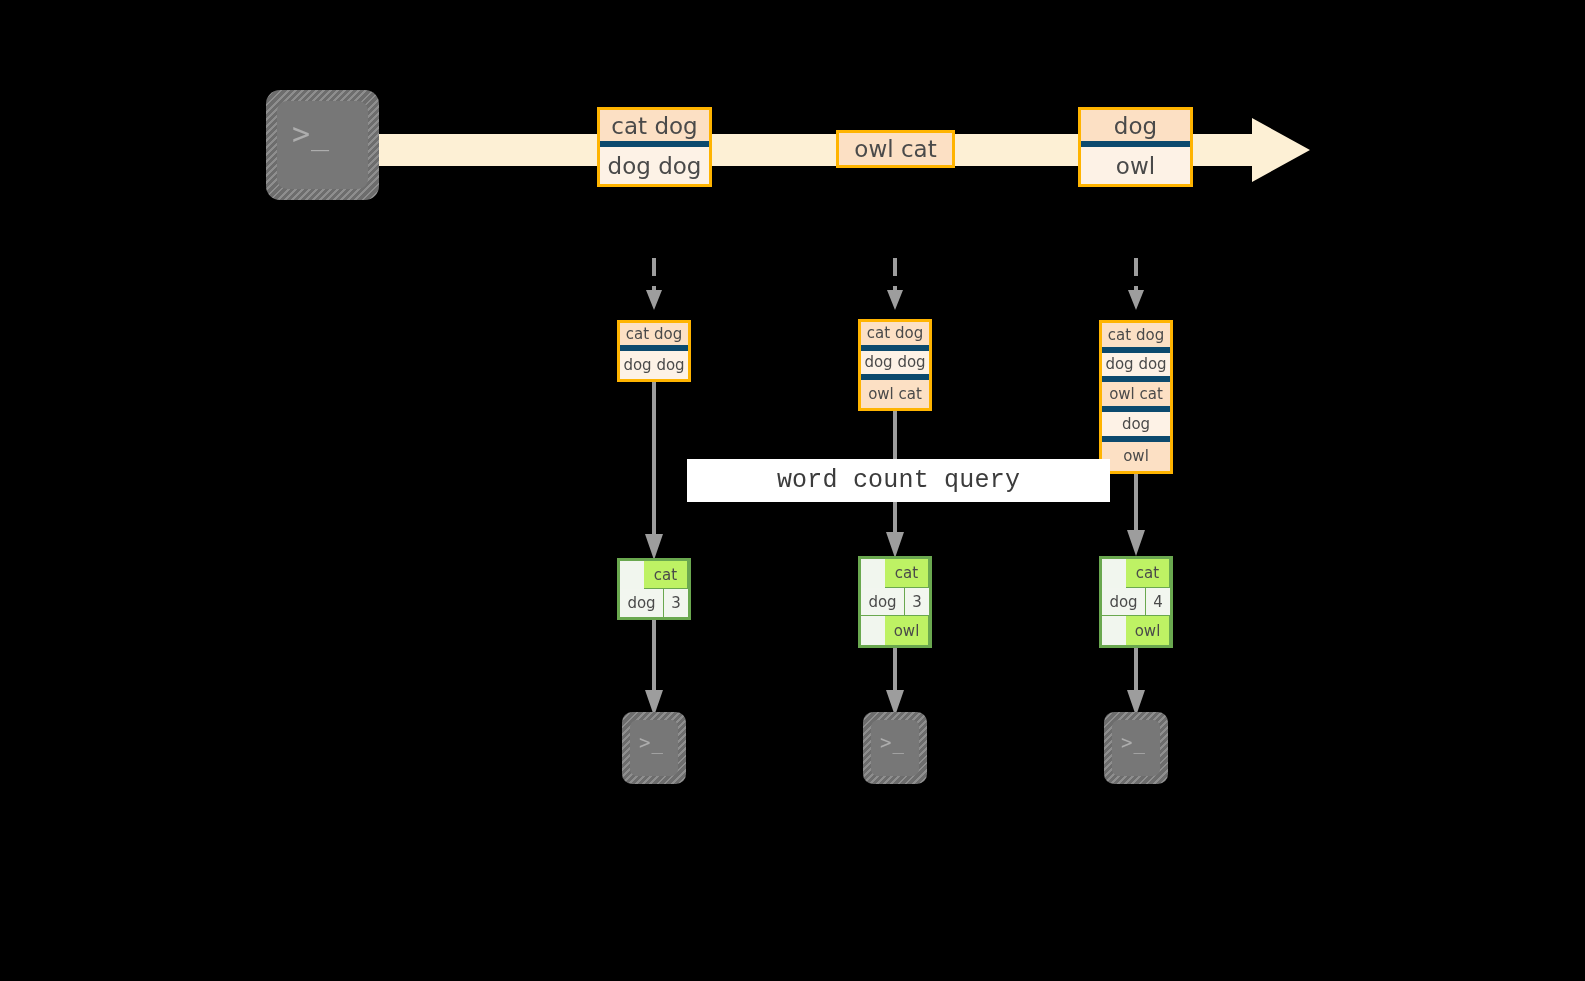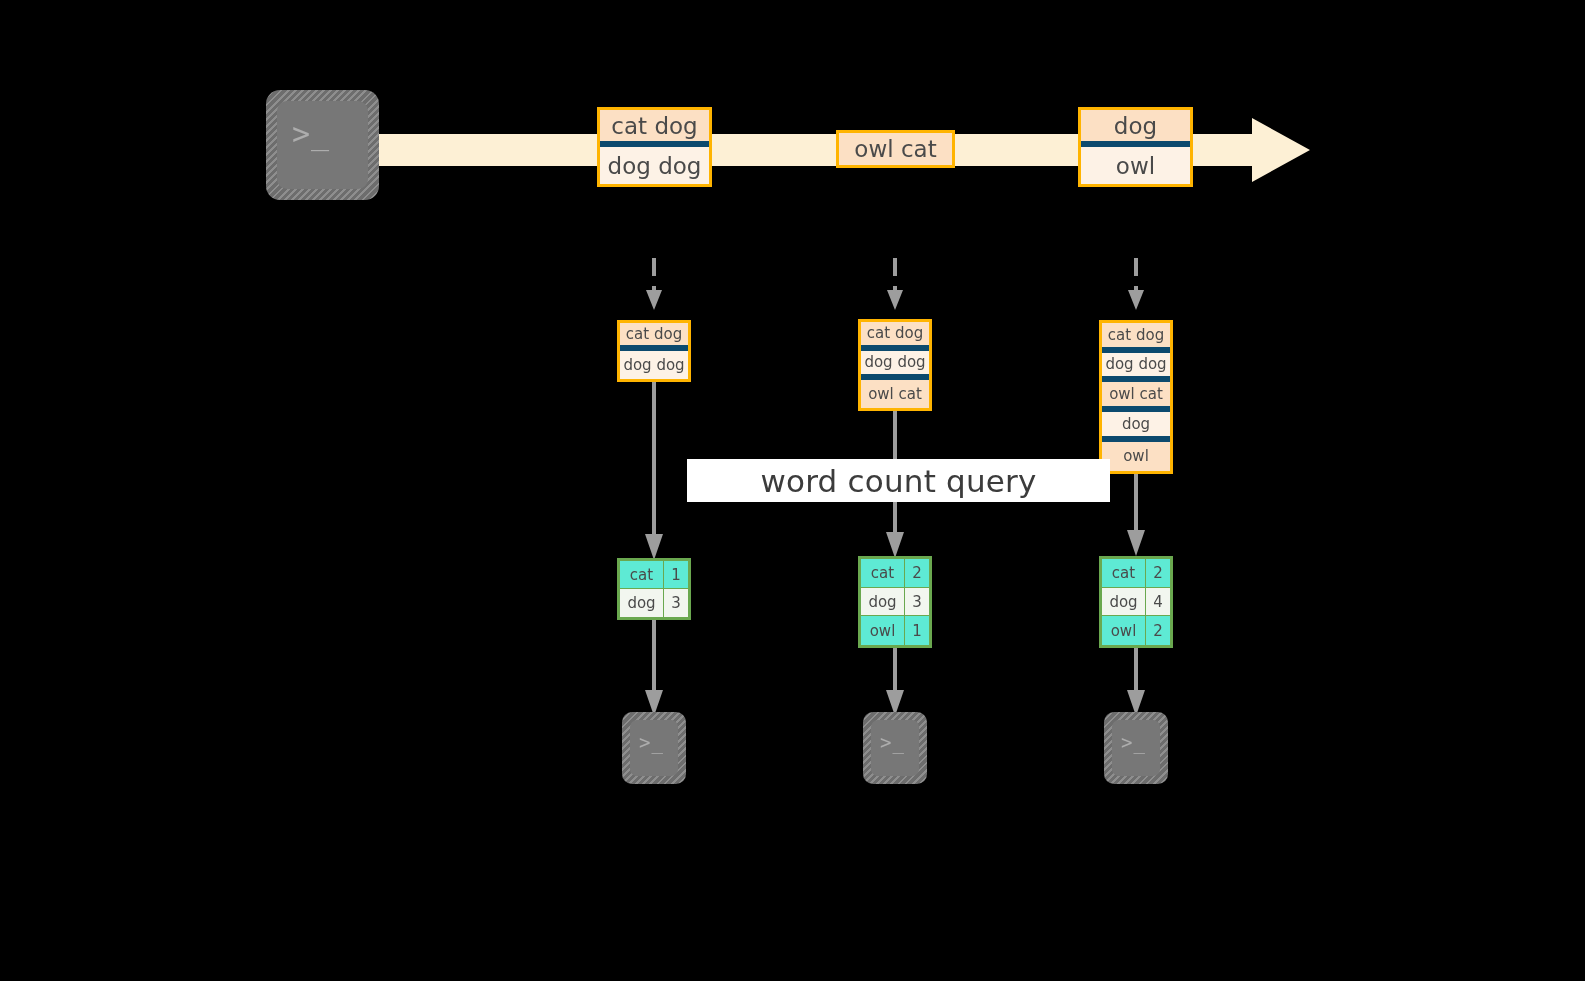--- a/index.html
+++ b/index.html
@@ -83,21 +83,21 @@
     flex-direction: column;
     overflow: hidden;
     background: #f1f6ee;
   }
   .res-table .trow {
     display: flex;
     height: 30px;
     border-bottom: 1px solid #6aa84f;
   }
   .res-table .trow:last-child { border-bottom: none; }
-  .res-table .trow.shade-a { background: #5eead4; }
+  .res-table .trow.shade-a { background: #bef264; margin-left: 24px; }
   .res-table .trow.shade-b { background: #f2f6ef; }
   .res-table .word {
     flex: 0 0 44px;
     display: flex; align-items: center; justify-content: center;
     font-size: 15px; color: #4a4a4a;
     border-right: 1px solid #6aa84f;
   }
   .res-table .count {
     flex: 1 1 auto;
     display: flex; align-items: center; justify-content: center;
@@ -110,24 +110,25 @@
 
   
   .query-band {
     position: absolute;
     background: #ffffff;
     display: flex;
     align-items: center;
     justify-content: center;
   }
   .query-band .qlabel {
-    font-size: 31px;
+    font-size: 25px;
     color: #3c3c3c;
     white-space: nowrap;
     letter-spacing: 0.2px;
+    font-family: Liberation Mono, monospace;
   }
 </style>
 </head>
 <body>
 
 <div id="stage">
 
   <div class="stream-arrow" style="left:366px; top:118px;">
     <svg width="944" height="64" viewBox="0 0 944 64" aria-hidden="true">
       <path d="M0,16 L886,16 L886,0 L944,32 L886,64 L886,48 L0,48 Z" fill="#fdf0d5"></path>

